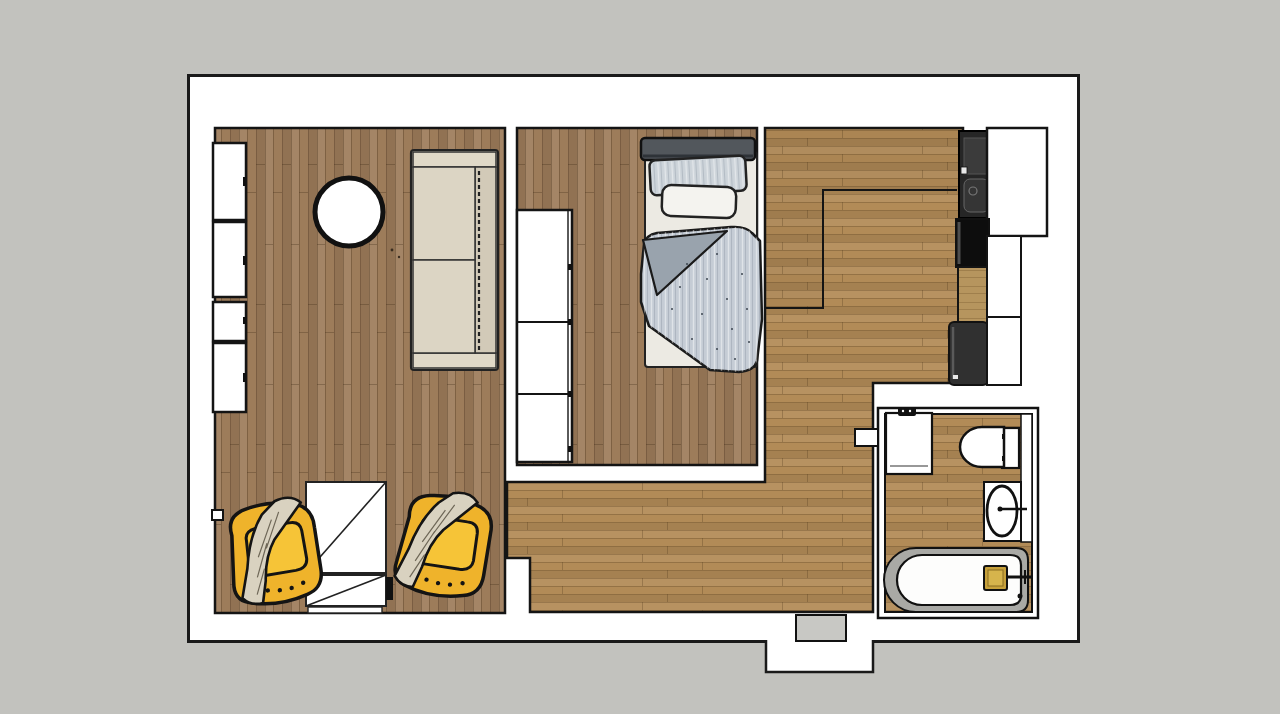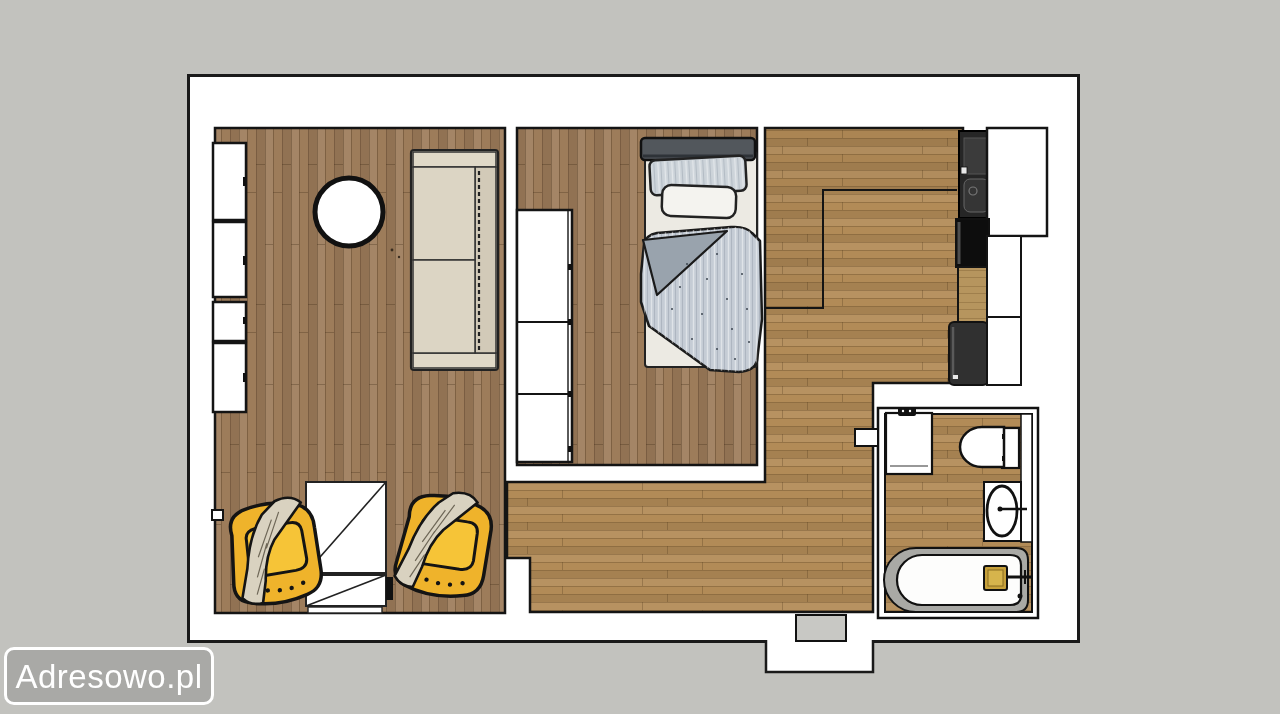--- a/index.html
+++ b/index.html
@@ -246,17 +246,14 @@
       <rect x="801" y="496" width="15" height="16" fill="#d6b44c" stroke="#8a6d20" stroke-width="1"></rect>
       <circle cx="833" cy="522" r="2.5" fill="#111"></circle>
     </g>
   </g>
 
   <rect x="668" y="355" width="23" height="17" fill="#ffffff" stroke="#111" stroke-width="2"></rect>
 
   <rect x="609" y="541" width="50" height="26" style="fill:var(--mat,#c8c8c4)" stroke="#111" stroke-width="2"></rect>
 </svg>
 
-<div class="watermark">
-  <span>Adresowo.pl</span>
+
 </div>
 
-</div>
-
 </body></html>

